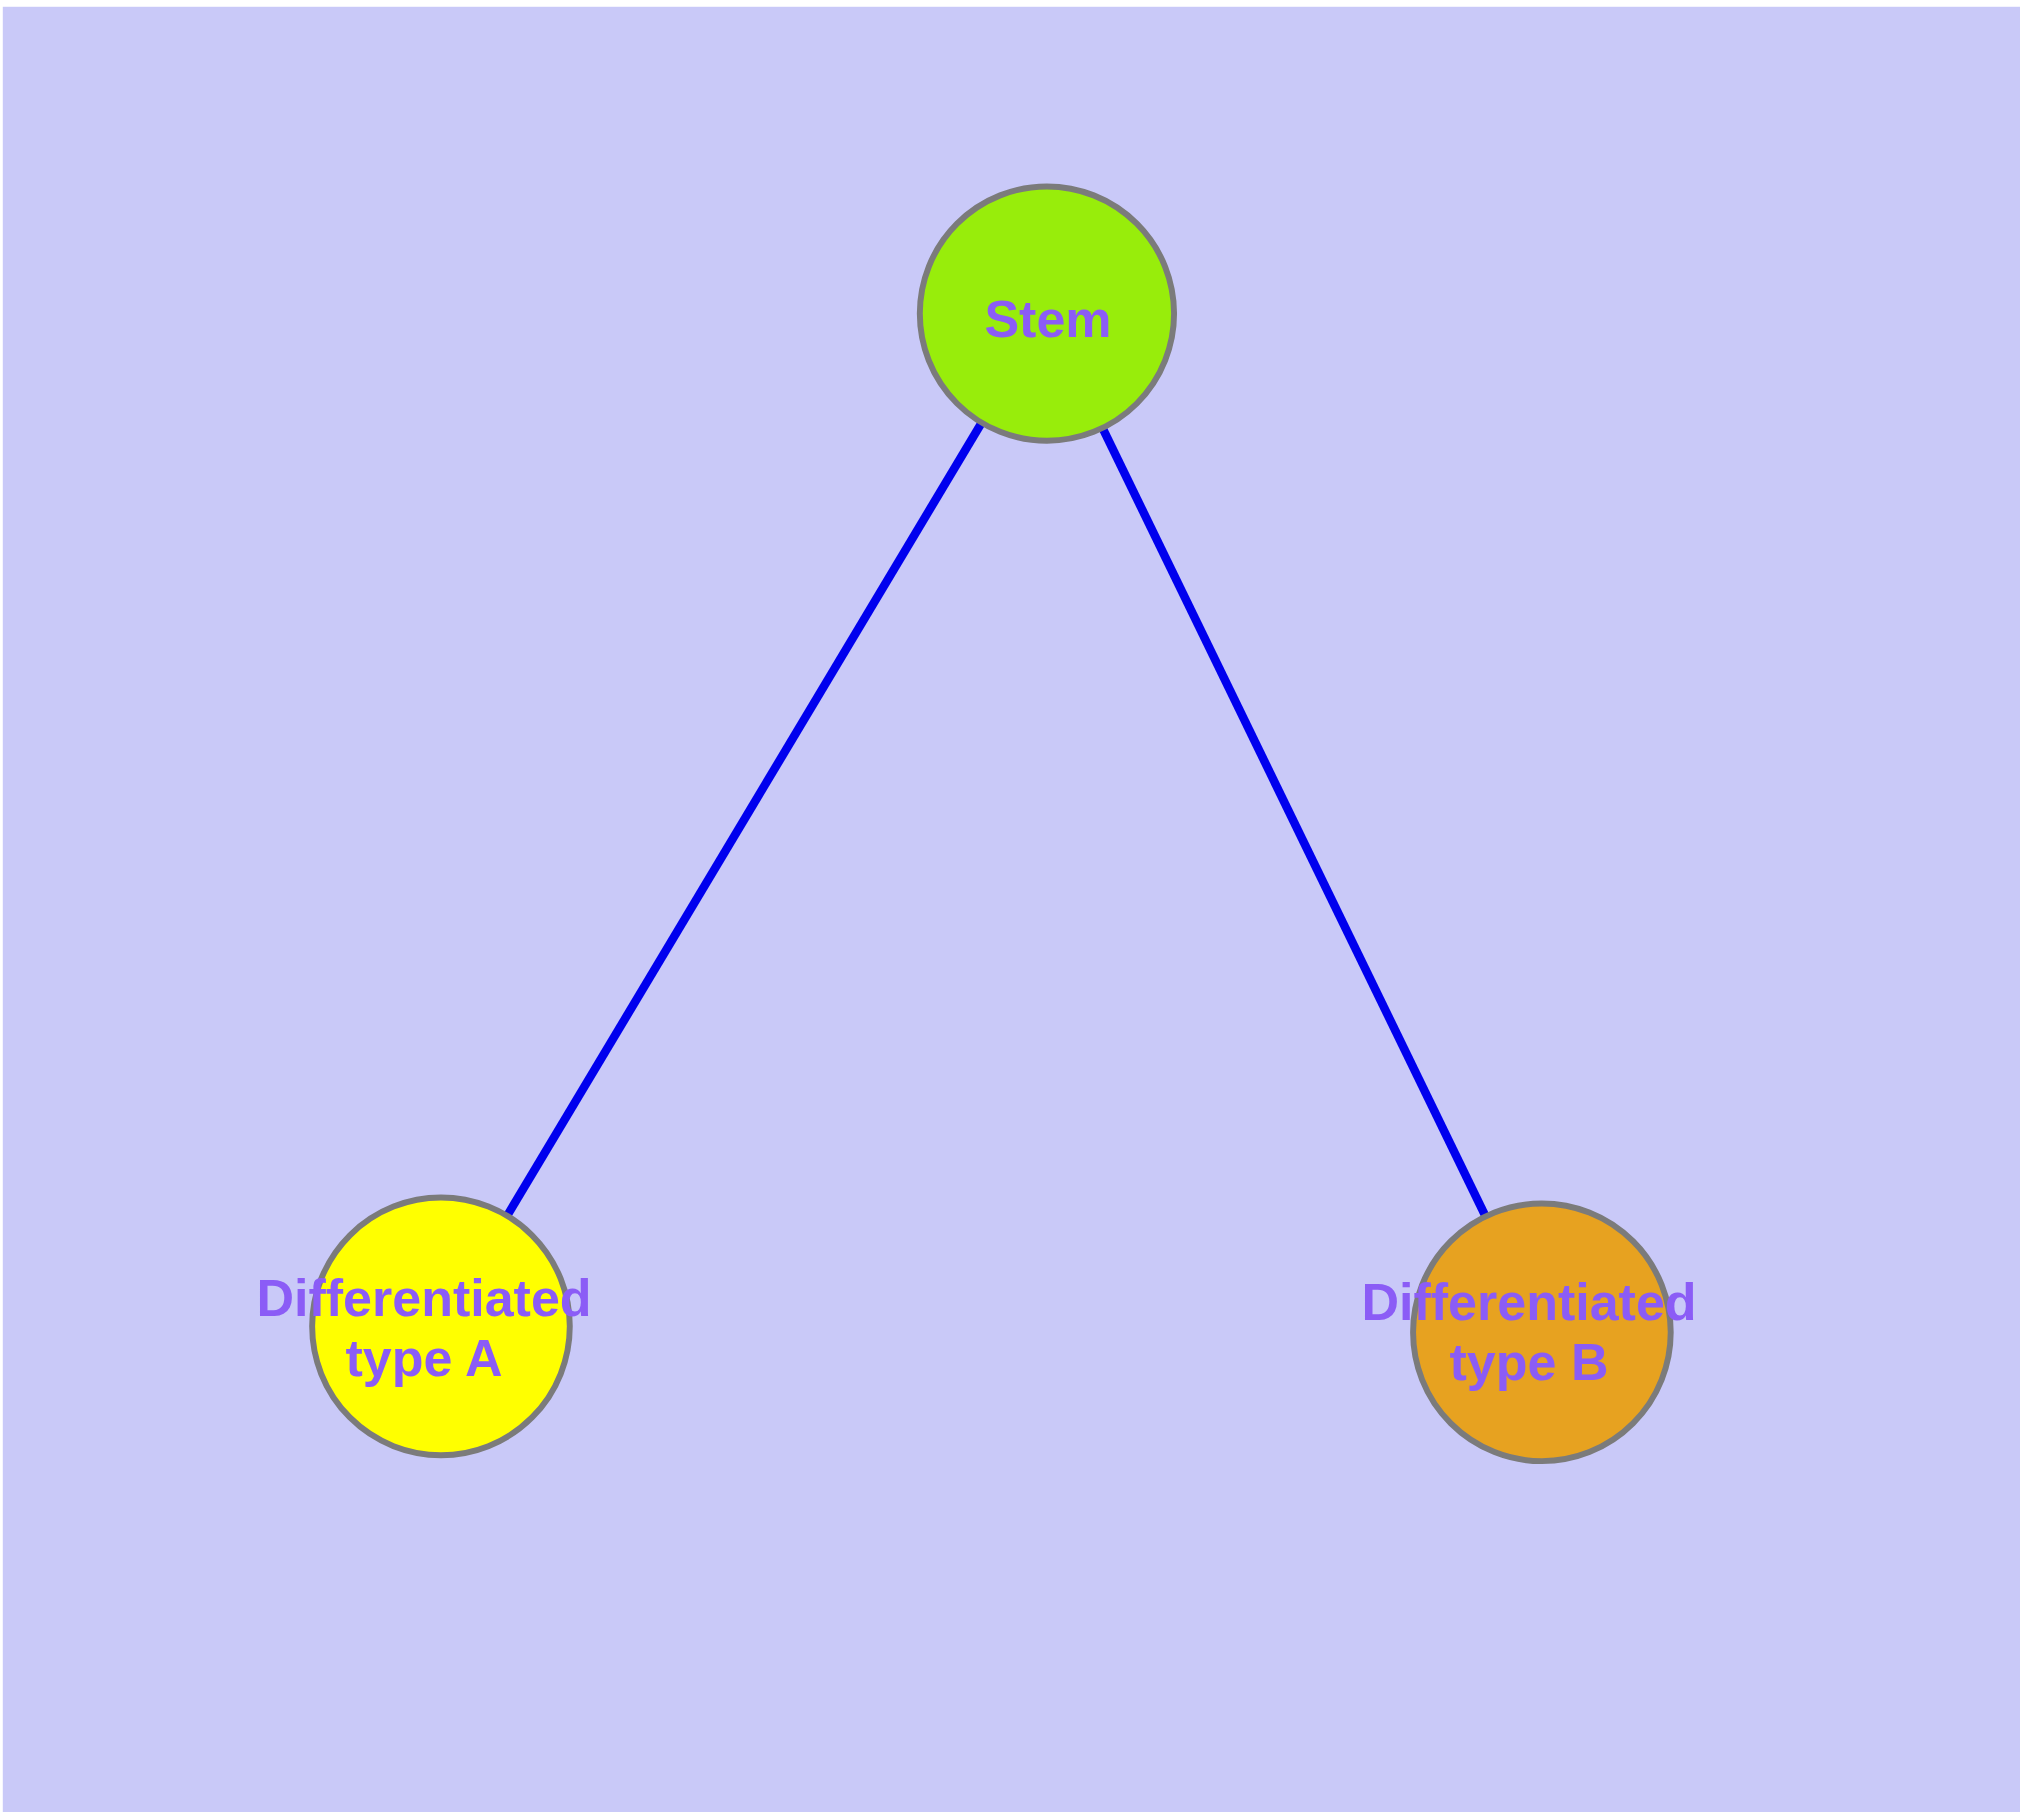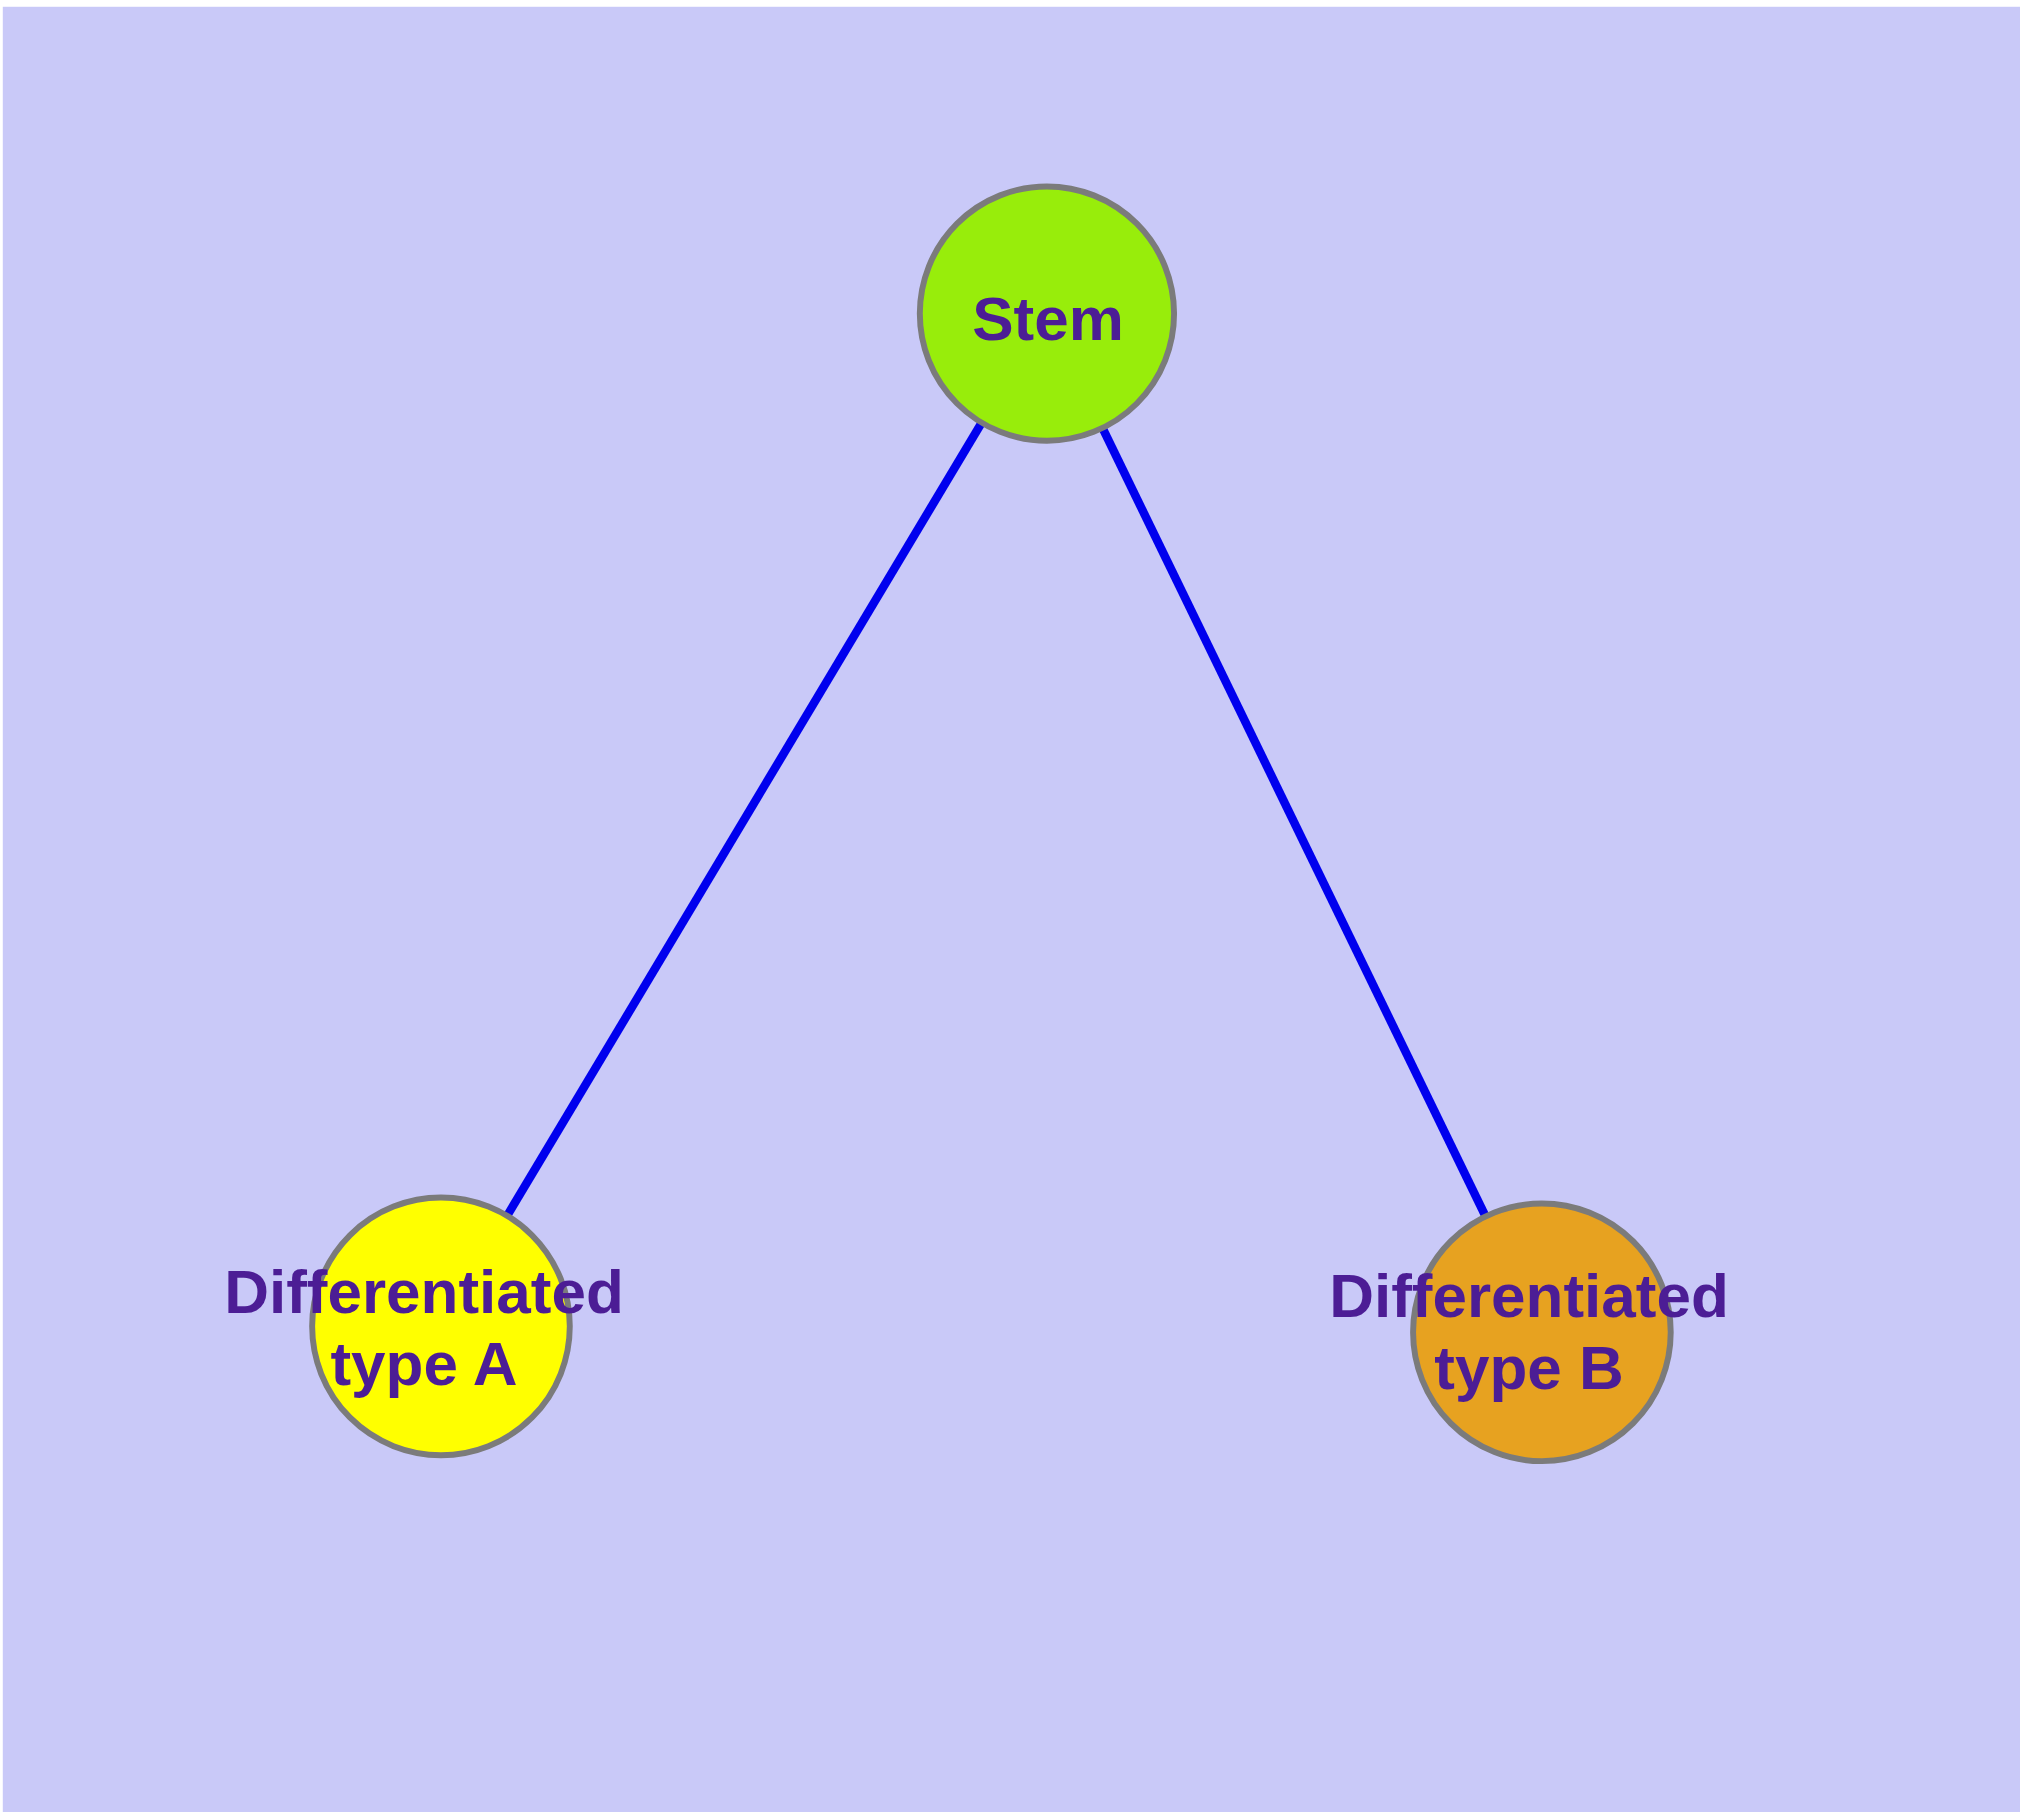--- a/index.html
+++ b/index.html
@@ -21,23 +21,23 @@
     left: 0;
     top: 0;
     width: 2021px;
     height: 1812px;
     display: block;
   }
   .node-label {
     position: absolute;
     transform: translate(-50%, -50%);
     font-weight: bold;
-    font-size: 62px;
+    font-size: 52px;
     line-height: 1.16;
-    color: #4c1d95;
+    color: #8b5cf6;
     text-align: center;
     white-space: pre-line;
     letter-spacing: 0px;
     pointer-events: none;
   }
 </style>
 </head>
 <body>
 
 <div class="stage">

